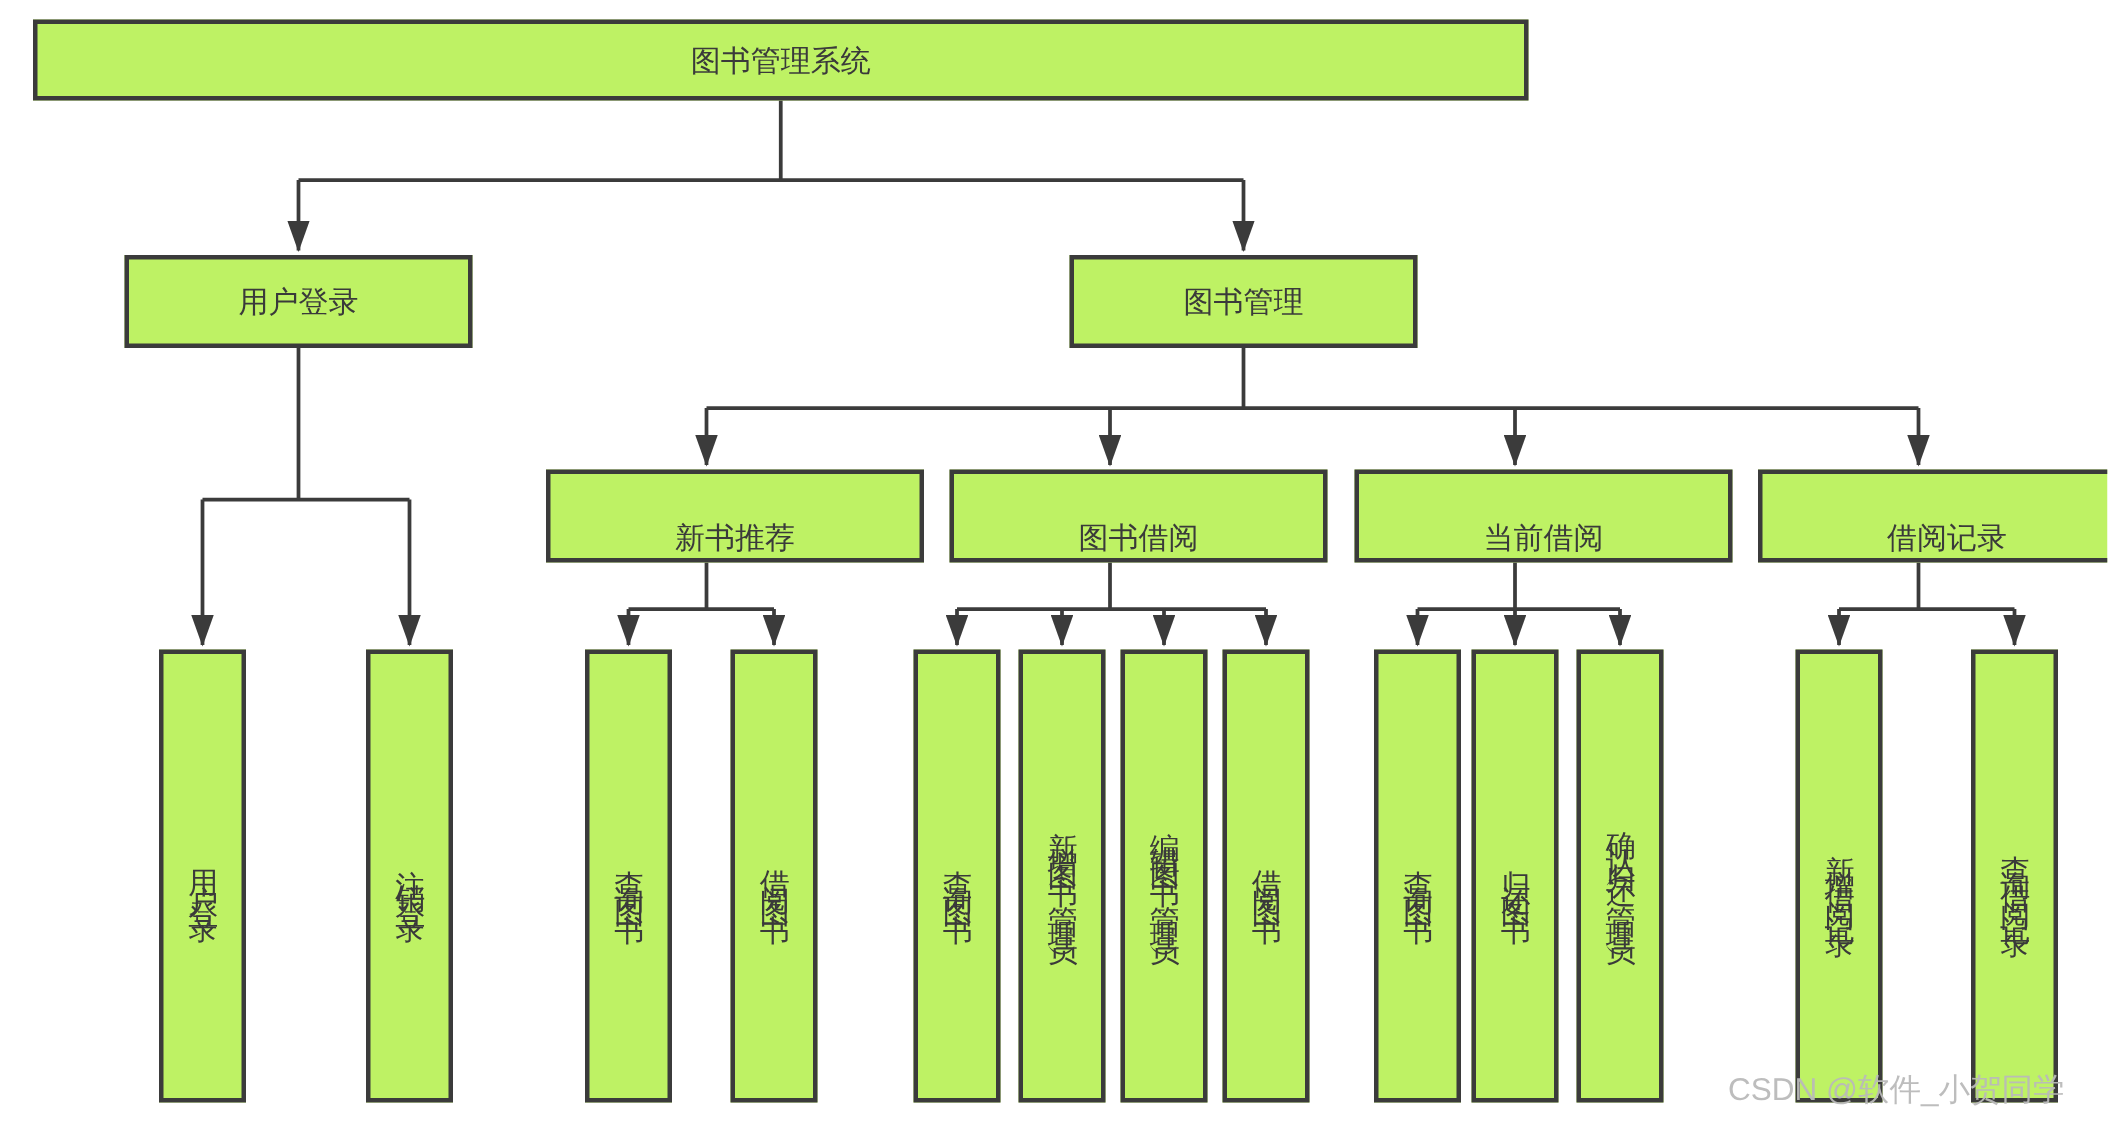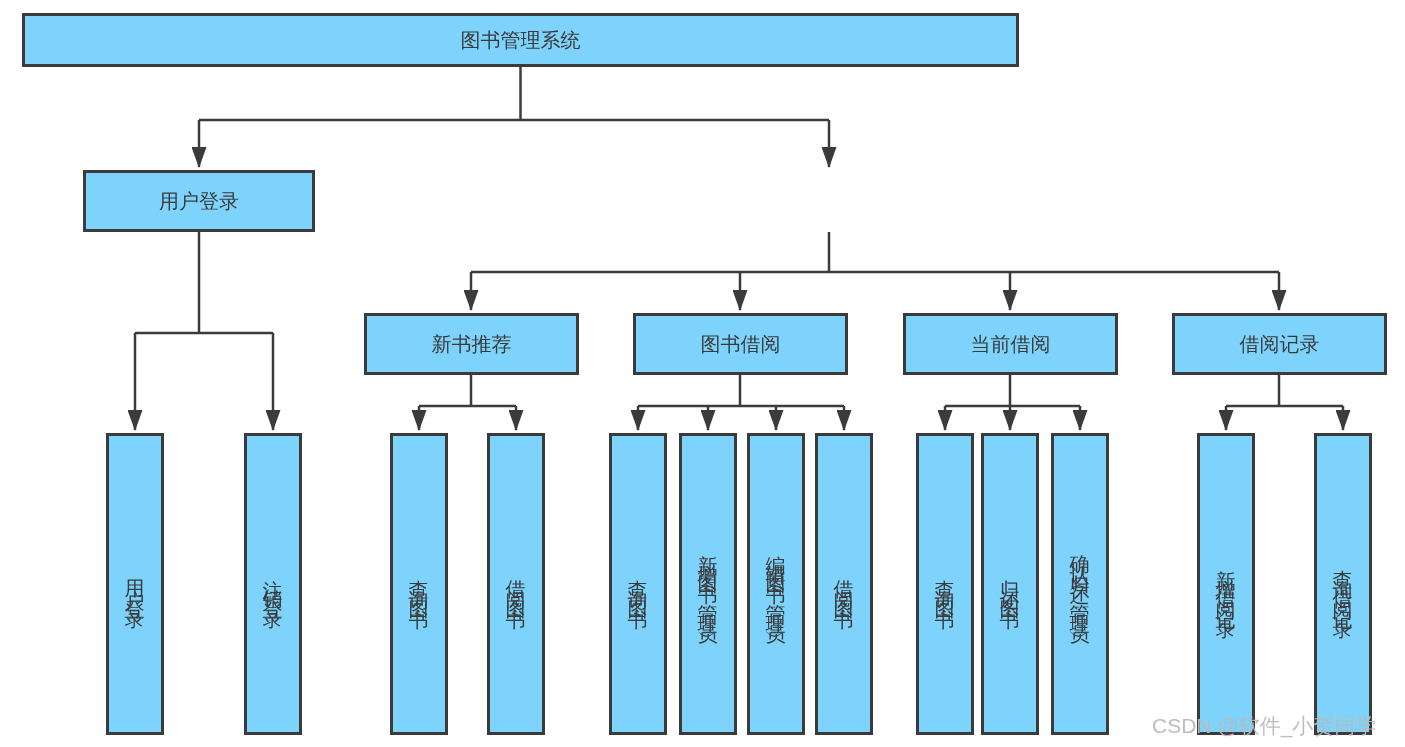--- a/index.html
+++ b/index.html
@@ -13,21 +13,21 @@
   }
   #wires {
     position: absolute;
     left: 0; top: 0;
     width: 1405px; height: 747px;
     z-index: 1;
   }
   .node {
     position: absolute;
     box-sizing: border-box;
-    background: #7dd3fc;
+    background: #bef264;
     border: 3px solid #3b3b3b;
     display: flex;
     align-items: center;
     justify-content: center;
     z-index: 2;
   }
   .node .lbl {
     color: #3a3a3a;
     font-size: 20px;
     white-space: nowrap;
@@ -38,21 +38,21 @@
     letter-spacing: 10px;
     font-size: 20px;
     line-height: 1;
   }
   
   .n-root   { left: 22px;   top: 13px;  width: 997px; height: 54px; }
   
   .n-login  { left: 83px;   top: 170px; width: 232px; height: 62px; }
   .n-mgmt   { left: 713px;  top: 170px; width: 232px; height: 62px; }
   
-  .n-l3     { top: 313px; width: 215px; height: 62px; }
+  .n-l3     { top: 313px; width: 252px; height: 62px; align-items: flex-end; }
   .n-nb     { left: 364px;  }
   .n-bb     { left: 633px;  }
   .n-cb     { left: 903px;  }
   .n-br     { left: 1172px; font-family: Liberation Serif, serif; }
   
   .leaf     { top: 433px; width: 58px; height: 302px; }
   .lf-1  { left: 106px; }
   .lf-2  { left: 244px; }
   .lf-3  { left: 390px; }
   .lf-4  { left: 487px; }
@@ -131,20 +131,23 @@
     </g>
   </svg>
 
   <div class="node n-root">
     <span class="lbl">图书管理系统</span>
   </div>
 
   <div class="node n-login">
     <span class="lbl">用户登录</span>
   </div>
+  <div class="node n-mgmt">
+    <span class="lbl">图书管理</span>
+  </div>
 
   <div class="node n-l3 n-nb">
     <span class="lbl">新书推荐</span>
   </div>
   <div class="node n-l3 n-cb">
     <span class="lbl">当前借阅</span>
   </div>
   <div class="node n-l3 n-bb">
     <span class="lbl">图书借阅</span>
   </div>

